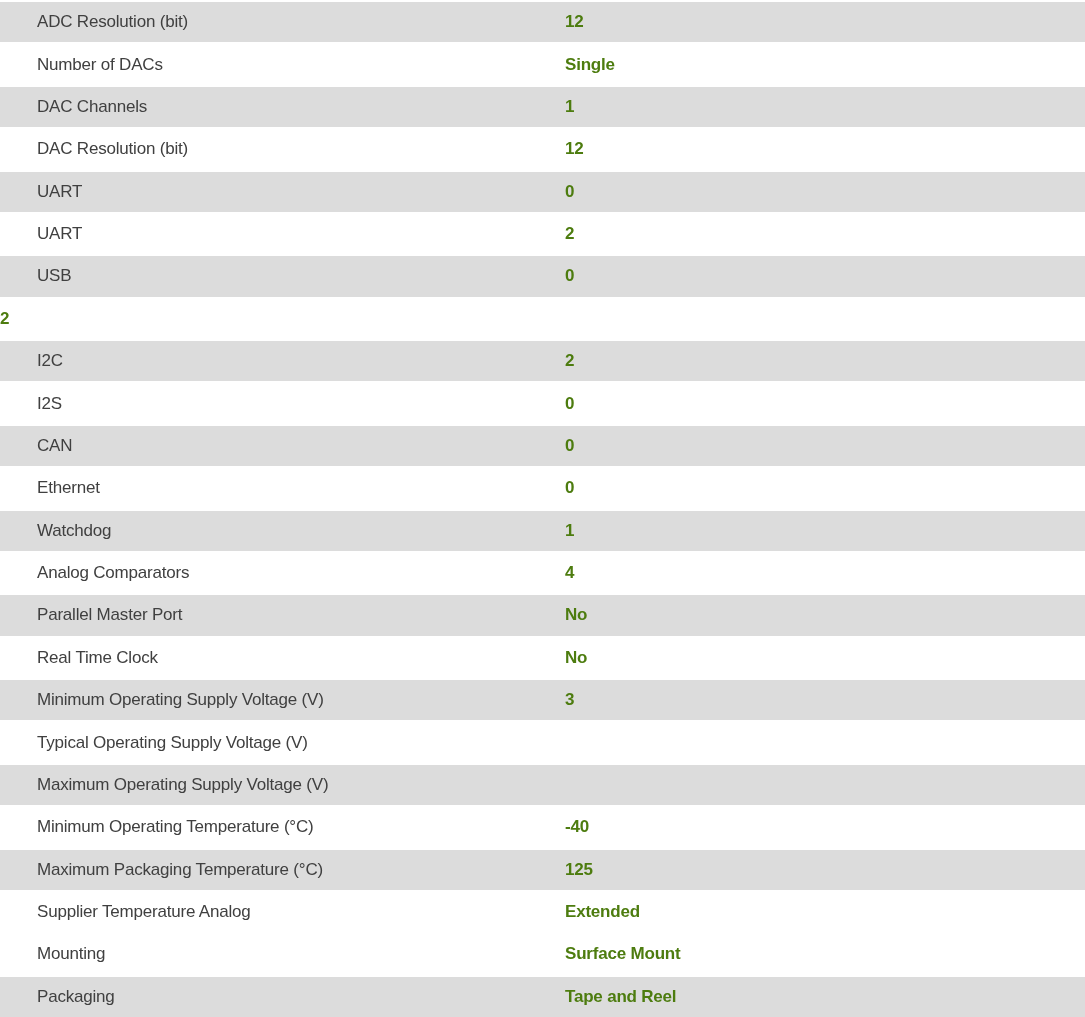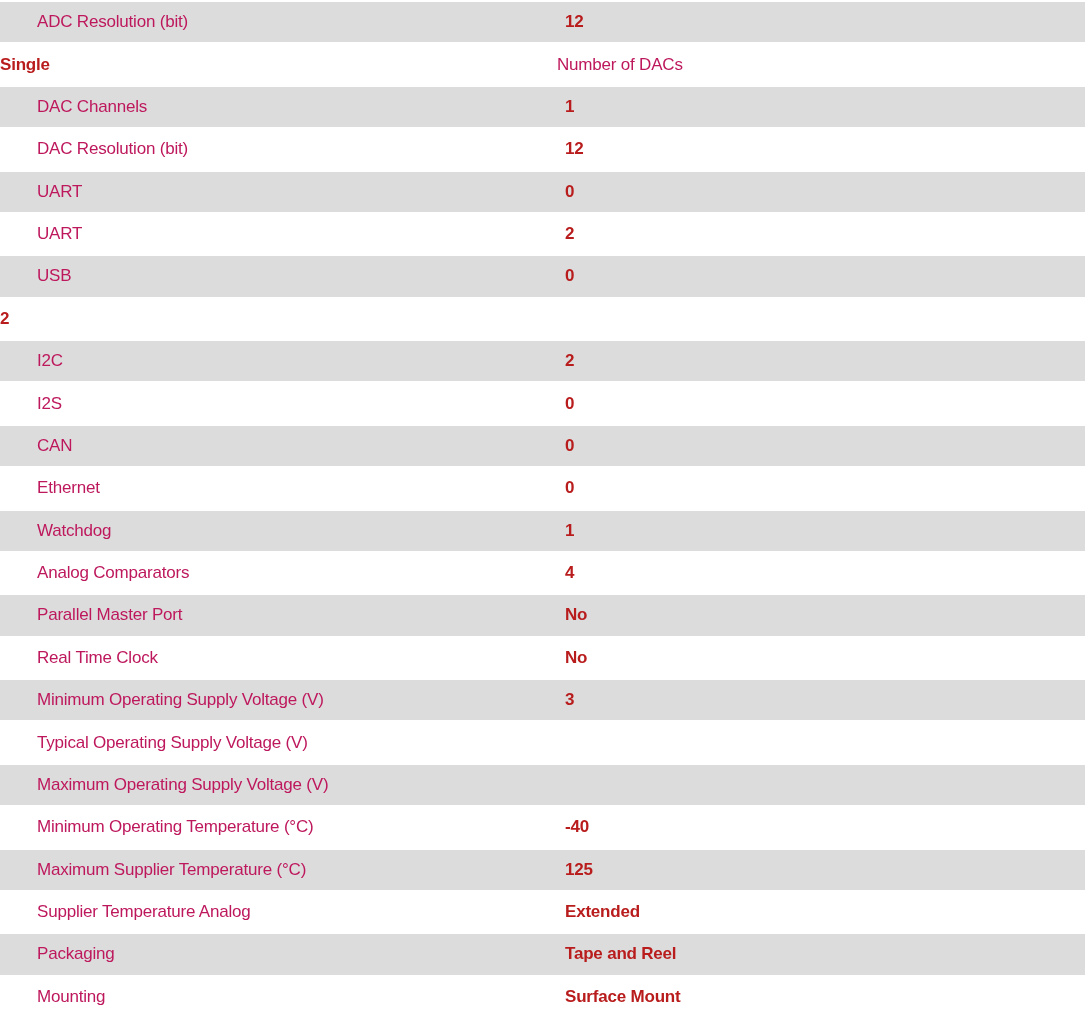--- a/index.html
+++ b/index.html
@@ -32,41 +32,41 @@
   }
   .cell {
     box-sizing: border-box;
     font-size: 17px;
     letter-spacing: -0.2px;
     white-space: nowrap;
   }
   .cell.label {
     flex: 0 0 565px;
     padding-left: 37px;
-    color: #be185d;
+    color: #404040;
     font-weight: 400;
   }
   .cell.value {
     flex: 1 1 auto;
-    color: #b91c1c;
+    color: #4d7c0f;
     font-weight: 700;
   }
 </style>
 </head>
 <body>
 
 <div class="spec-table" id="spec-table">
   <div class="row alt">
     <div class="cell label">ADC Resolution (bit)</div>
     <div class="cell value">12</div>
   </div>
 
   <div class="row">
+    <div class="cell label">Number of DACs</div>
     <div class="cell value">Single</div>
-    <div class="cell label">Number of DACs</div>
   </div>
 
   <div class="row alt">
     <div class="cell label">DAC Channels</div>
     <div class="cell value">1</div>
   </div>
 
   <div class="row">
     <div class="cell label">DAC Resolution (bit)</div>
     <div class="cell value">12</div>
@@ -143,31 +143,31 @@
   <div class="row alt">
     <div class="cell label">Maximum Operating Supply Voltage (V)</div>
   </div>
 
   <div class="row">
     <div class="cell label">Minimum Operating Temperature (°C)</div>
     <div class="cell value">-40</div>
   </div>
 
   <div class="row alt">
-    <div class="cell label">Maximum Supplier Temperature (°C)</div>
+    <div class="cell label">Maximum Packaging Temperature (°C)</div>
     <div class="cell value">125</div>
   </div>
 
   <div class="row">
     <div class="cell label">Supplier Temperature Analog</div>
     <div class="cell value">Extended</div>
   </div>
 
+  <div class="row">
+    <div class="cell label">Mounting</div>
+    <div class="cell value">Surface Mount</div>
+  </div>
+
   <div class="row alt">
     <div class="cell label">Packaging</div>
     <div class="cell value">Tape and Reel</div>
   </div>
-
-  <div class="row">
-    <div class="cell label">Mounting</div>
-    <div class="cell value">Surface Mount</div>
-  </div>
 </div>
 
 </body></html>

